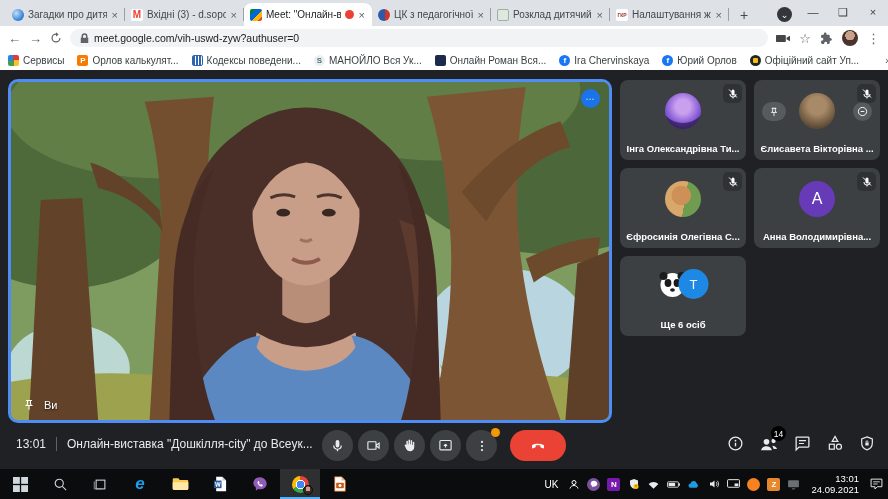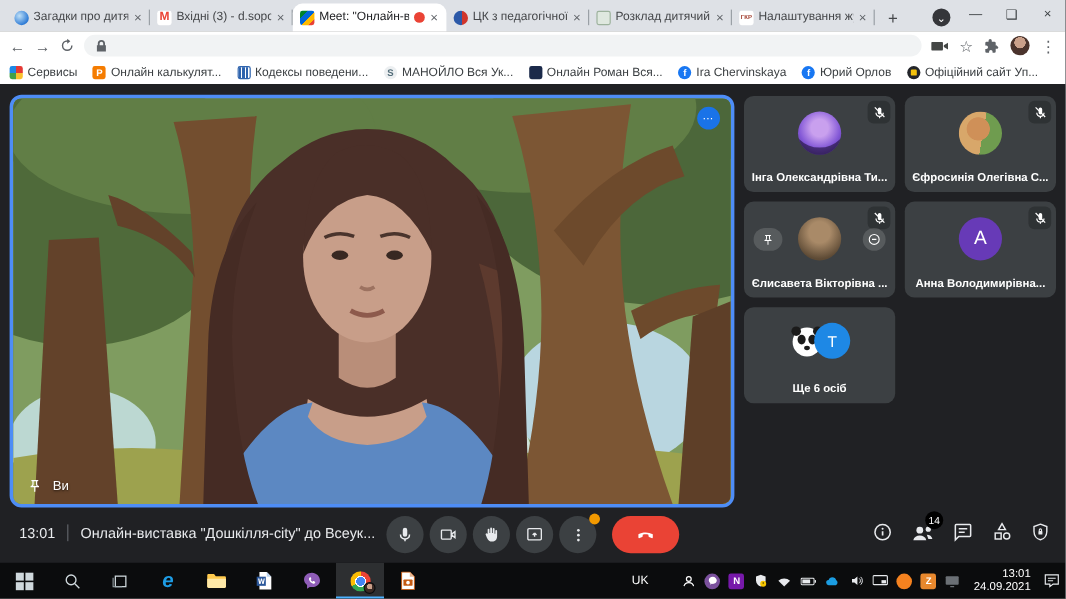--- a/index.html
+++ b/index.html
@@ -111,21 +111,21 @@
     display:flex; align-items:stretch; }
   .tb-btn { width:40px; display:flex; align-items:center; justify-content:center; }
   .tb-btn.active-app { background:#2d2f31; box-shadow:inset 0 -2px 0 #4db2ff; position:relative; }
   .chrome-ball { width:17px; height:17px; border-radius:50%;
     background:radial-gradient(circle, #4285f4 0 30%, #fff 31% 38%, rgba(0,0,0,0) 39%),
     conic-gradient(#ea4335 0 120deg, #4285f4 0 120deg, #34a853 120deg 240deg, #fbbc05 240deg 360deg); }
   .chrome-badge { position:absolute; right:7px; bottom:4px; width:10px; height:10px; border-radius:50%;
     background:radial-gradient(circle at 50% 35%, #caa08a 35%, #3a2a24 37%); border:1px solid #0b0c0d; }
   .edge-e { color:#1e9de5; font-size:17px; font-weight:bold; font-style:italic; }
   .tray { margin-left:auto; display:flex; align-items:center; gap:7px; padding-right:5px; color:#fff; }
-  .tray-lang { font-size:10px; margin-right:20px; }
+  .tray-lang { font-size:10px; margin-right:2px; }
   .tri { width:13px; height:13px; display:flex; align-items:center; justify-content:center;
     font-size:8px; font-weight:bold; border-radius:2px; }
   .tri.viber { background:#7b519d; border-radius:50%; }
   .tri.onenote { background:#7719aa; color:#fff; }
   .tri.orange { background:#f5821f; border-radius:50%; }
   .tri.zq { background:#e8882d; color:#fff; }
   .clock { text-align:right; font-size:9.5px; line-height:1.2; margin:0 4px; }
   svg { display:block; }
 </style>
 </head>
@@ -177,20 +177,21 @@
     <span class="nav-ic">→</span>
     <span class="nav-ic">
       <svg width="12" height="12" viewBox="0 0 16 16">
           <path d="M8 2a6 6 0 1 0 6 6h-1.6A4.4 4.4 0 1 1 8 3.6V6l3.5-2.8L8 .4z" fill="#5f6368"></path>
         </svg>
     </span>
     <div class="url-pill">
       <svg width="9" height="11" viewBox="0 0 12 14">
           <path d="M2 6V4a4 4 0 0 1 8 0v2h1v7H1V6h1zm2 0h4V4a2 2 0 0 0-4 0v2z" fill="#5f6368"></path>
         </svg>
+      <span>meet.google.com/vih-uswd-zyw?authuser=0</span>
     </div>
     <div class="ab-right">
       <svg width="14" height="11" viewBox="0 0 20 14">
           <path d="M1 2h12a1 1 0 0 1 1 1v8a1 1 0 0 1-1 1H1a1 1 0 0 1-1-1V3a1 1 0 0 1 1-1zm14 4 5-3v8l-5-3z" fill="#444746"></path>
         </svg>
       <span class="nav-ic">☆</span>
       <svg width="13" height="13" viewBox="0 0 24 24">
           <path d="M20 11h-2V7a2 2 0 0 0-2-2h-4V3.5A2.5 2.5 0 0 0 9.5 1 2.5 2.5 0 0 0 7 3.5V5H4a2 2 0 0 0-2 2v3.8h1.5a2.7 2.7 0 0 1 0 5.4H2V20a2 2 0 0 0 2 2h3.8v-1.5a2.7 2.7 0 0 1 5.4 0V22H16a2 2 0 0 0 2-2v-4h2a2 2 0 0 0 0-4z" fill="#5f6368"></path>
         </svg>
       <span class="avatar-chrome"></span>
@@ -198,21 +199,21 @@
     </div>
   </div>
 
   <div class="bookmarks">
     <span class="bm">
         <span class="bmi b0"></span>
         <span>Сервисы</span>
       </span>
     <span class="bm">
         <span class="bmi b1">P</span>
-        <span>Онлайн калькулят...</span>
+        <span>Орлов калькулят...</span>
       </span>
     <span class="bm">
         <span class="bmi b2"></span>
         <span>Кодексы поведени...</span>
       </span>
     <span class="bm">
         <span class="bmi b3">S</span>
         <span>МАНОЙЛО Вся Ук...</span>
       </span>
     <span class="bm">
@@ -299,44 +300,44 @@
 
 
 
       <div class="tile">
         <span class="mute">
           <svg width="12" height="12" viewBox="0 0 24 24">
               <path d="M12 15a3 3 0 0 0 3-3V6a3 3 0 0 0-6 0v6a3 3 0 0 0 3 3zm5-3a5 5 0 0 1-10 0H5a7 7 0 0 0 6 6.9V21h2v-2.1A7 7 0 0 0 19 12h-2z" fill="#fff"></path>
               <path d="M4 3 20 19" stroke="#fff" stroke-width="2"></path>
             </svg>
           </span>
-        <span class="tile-av av5"></span>
-        <div class="tile-name">Єфросинія Олегівна С...</div>
-      </div>
-
-      <div class="tile">
-        <span class="mute">
-          <svg width="12" height="12" viewBox="0 0 24 24">
-              <path d="M12 15a3 3 0 0 0 3-3V6a3 3 0 0 0-6 0v6a3 3 0 0 0 3 3zm5-3a5 5 0 0 1-10 0H5a7 7 0 0 0 6 6.9V21h2v-2.1A7 7 0 0 0 19 12h-2z" fill="#fff"></path>
-              <path d="M4 3 20 19" stroke="#fff" stroke-width="2"></path>
-            </svg>
-          </span>
         <span class="side-btn l">
           <svg width="10" height="10" viewBox="0 0 24 24">
               <path d="M14 4v5c0 1.1.4 2.1 1 3H9c.6-.9 1-1.9 1-3V4h4m3-2H7a1 1 0 0 0 0 2h1v5a3 3 0 0 1-3 3v2h5.97v7l1 1 1-1v-7H19v-2a3 3 0 0 1-3-3V4h1a1 1 0 0 0 0-2z" fill="#fff"></path>
             </svg>
           </span>
         <span class="tile-av av4"></span>
         <span class="side-btn r">
           <svg width="11" height="11" viewBox="0 0 24 24">
               <circle cx="12" cy="12" r="9" fill="none" stroke="#fff" stroke-width="2"></circle>
               <path d="M8 12h8" stroke="#fff" stroke-width="2"></path>
             </svg>
           </span>
         <div class="tile-name">Єлисавета Вікторівна ...</div>
+      </div>
+
+      <div class="tile">
+        <span class="mute">
+          <svg width="12" height="12" viewBox="0 0 24 24">
+              <path d="M12 15a3 3 0 0 0 3-3V6a3 3 0 0 0-6 0v6a3 3 0 0 0 3 3zm5-3a5 5 0 0 1-10 0H5a7 7 0 0 0 6 6.9V21h2v-2.1A7 7 0 0 0 19 12h-2z" fill="#fff"></path>
+              <path d="M4 3 20 19" stroke="#fff" stroke-width="2"></path>
+            </svg>
+          </span>
+        <span class="tile-av av5"></span>
+        <div class="tile-name">Єфросинія Олегівна С...</div>
       </div>
 
       <div class="tile">
         <span class="mute">
           <svg width="12" height="12" viewBox="0 0 24 24">
               <path d="M12 15a3 3 0 0 0 3-3V6a3 3 0 0 0-6 0v6a3 3 0 0 0 3 3zm5-3a5 5 0 0 1-10 0H5a7 7 0 0 0 6 6.9V21h2v-2.1A7 7 0 0 0 19 12h-2z" fill="#fff"></path>
               <path d="M4 3 20 19" stroke="#fff" stroke-width="2"></path>
             </svg>
           </span>
         <span class="tile-av av6">А</span>

